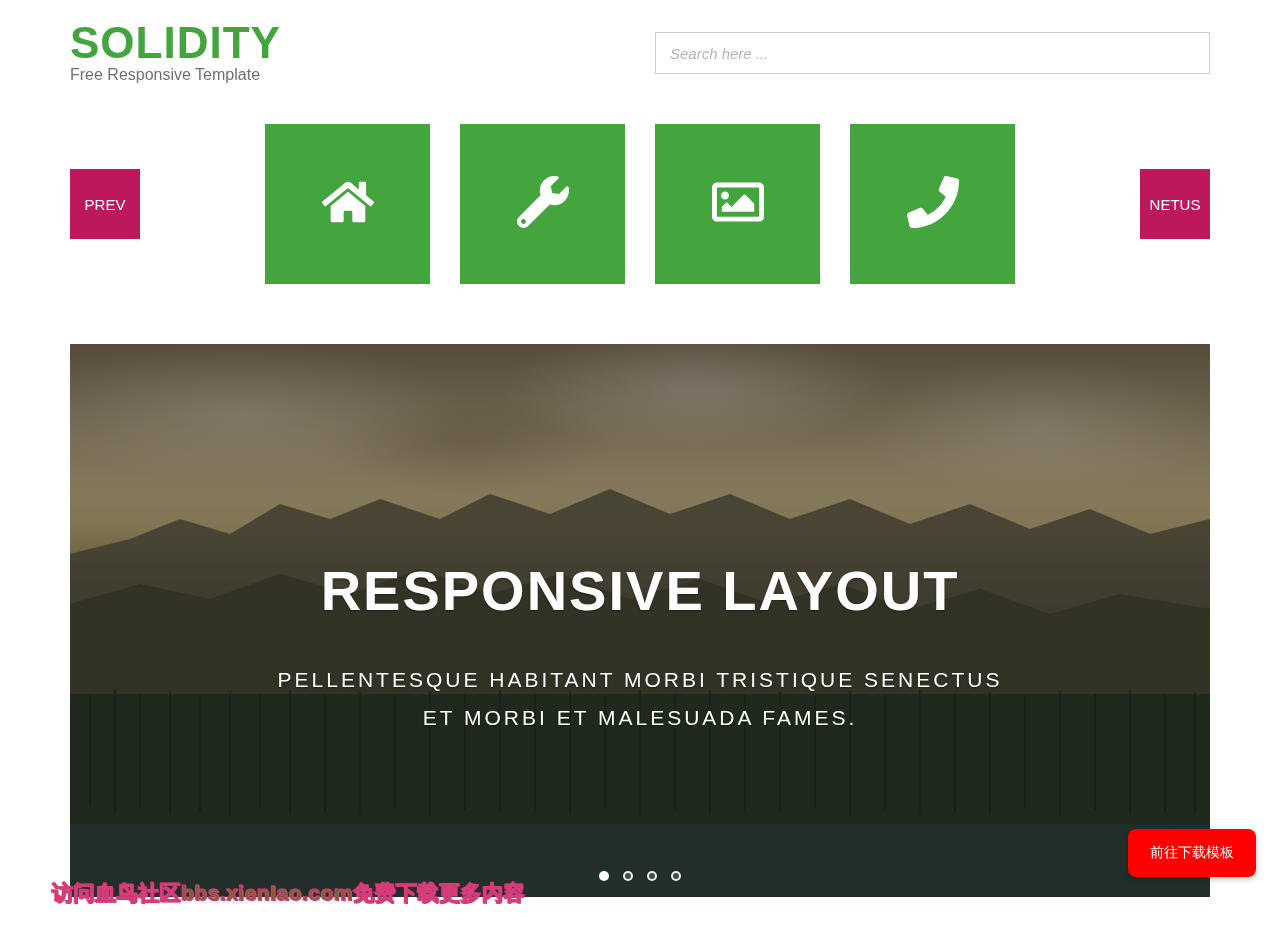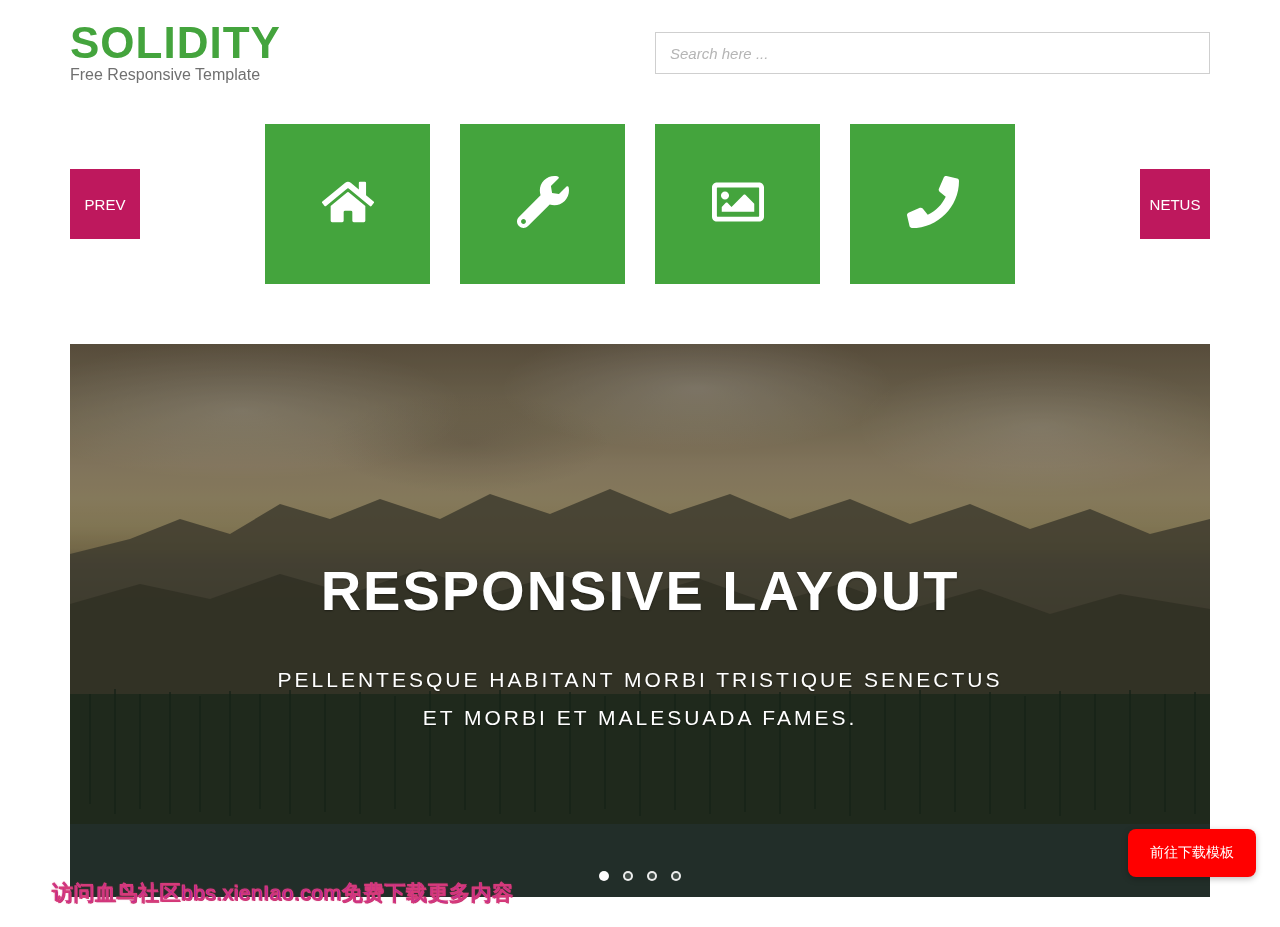--- a/index.html
+++ b/index.html
@@ -170,22 +170,22 @@
     cursor: pointer;
     box-shadow: 0 2px 6px rgba(0,0,0,.25);
   }
 
   
   .watermark {
     position: absolute;
     left: 52px;
     bottom: 20px;
     font-size: 21px;
-    font-weight: 400;
-    color: #a21caf;
+    font-weight: 700;
+    color: #4d7c0f;
     -webkit-text-stroke: 1.2px #d63b7a;
     text-shadow: 0 0 2px #d63b7a, 1px 1px 0 #c22e6e;
     letter-spacing: 0.5px;
     white-space: nowrap;
   }
 </style>
 </head>
 <body>
 
 <div class="container">

